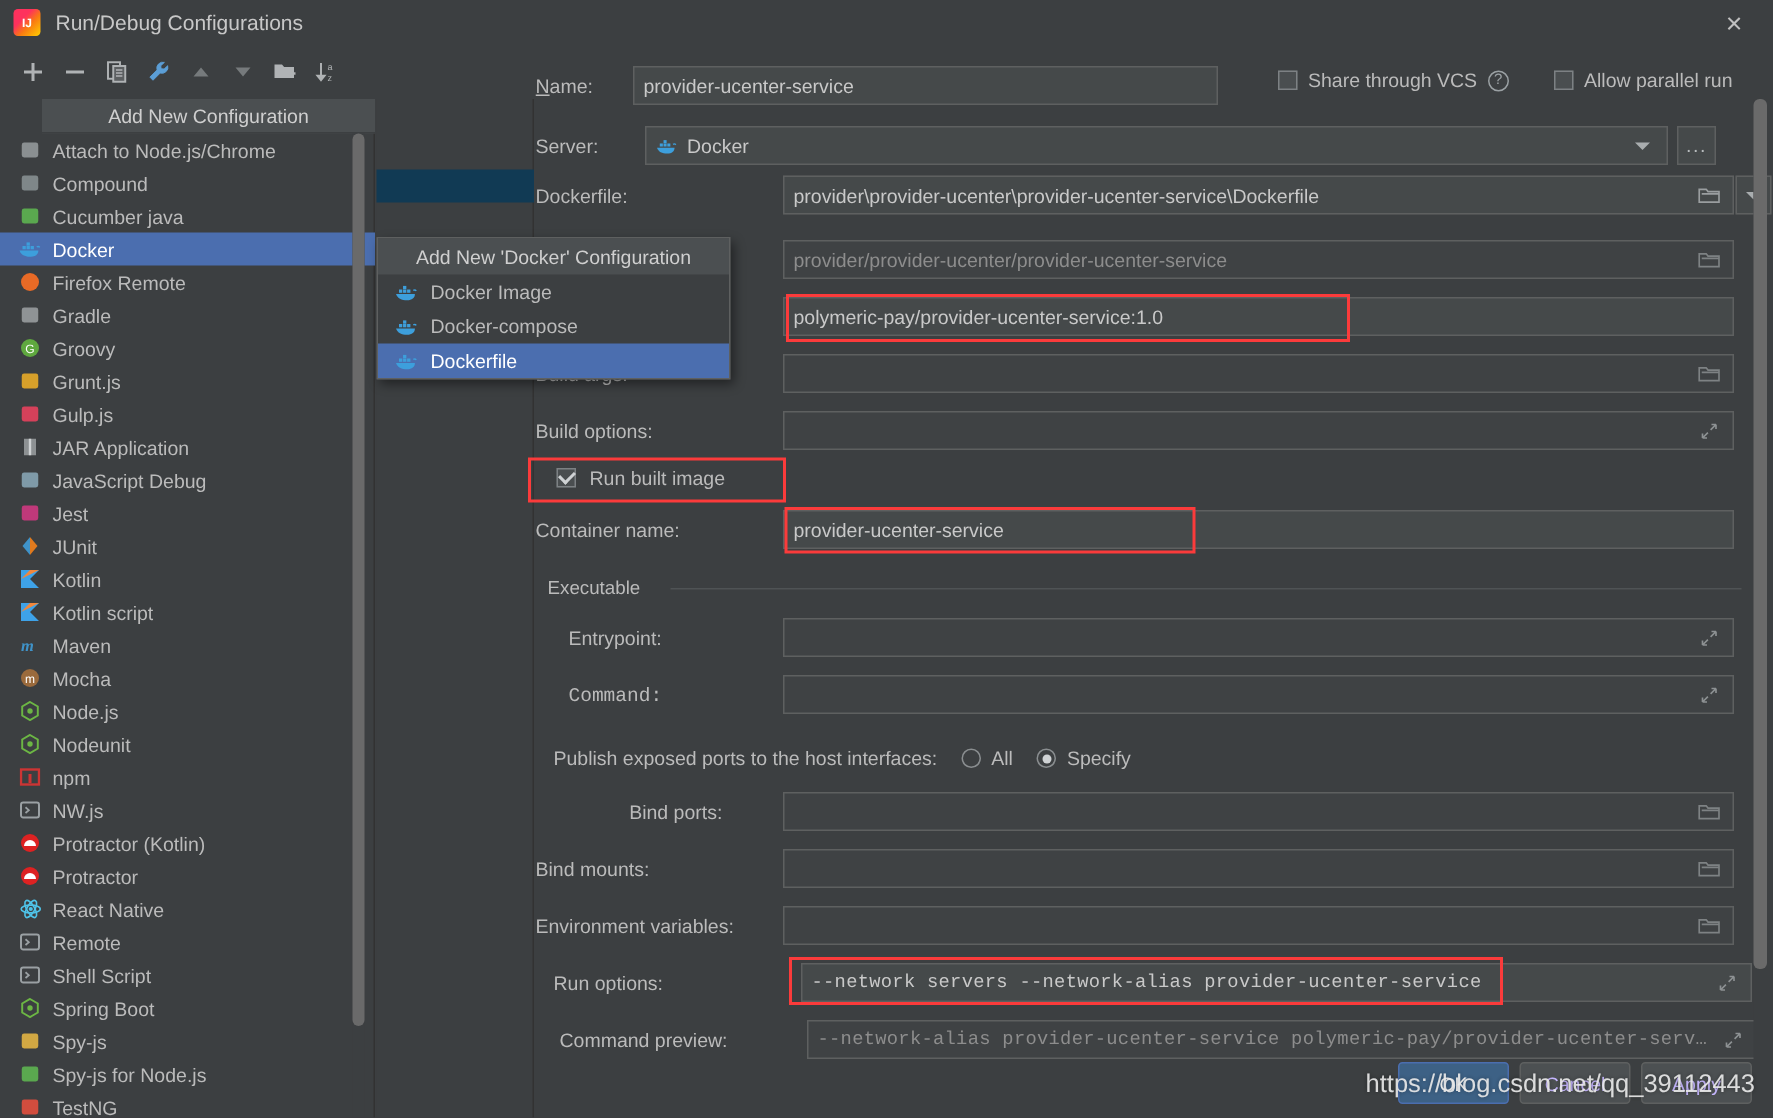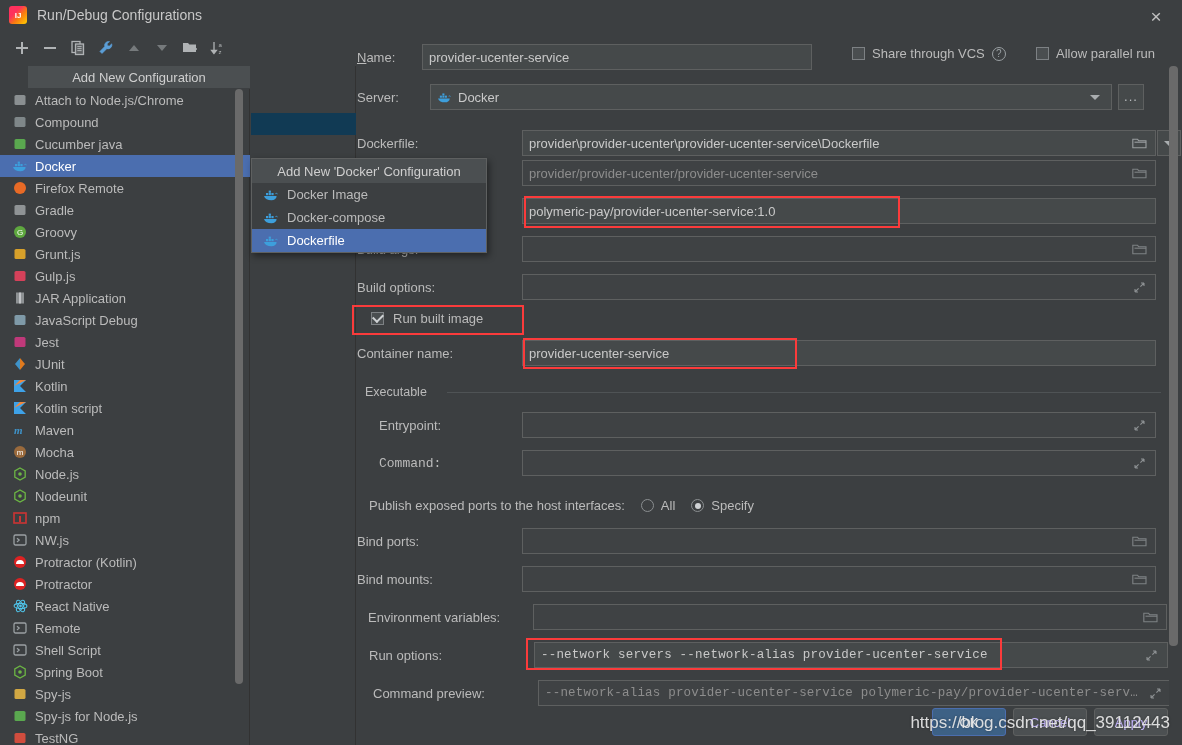--- a/index.html
+++ b/index.html
@@ -604,21 +604,21 @@
           <svg width="10" height="7" viewBox="0 0 10 7">
               <path d="M0 1h10L5 6z" fill="#a9adaf"></path>
             </svg>
         </div>
       </div>
       <div class="sepbtn" style="margin-left:6px;">
         <span style="font-size:13px;letter-spacing:1px;color:#b8bcbe;line-height:6px;">...</span>
       </div>
     </div>
 
-    <div class="row" style="left:0px; top:100px;">
+    <div class="row" style="left:0px; top:87px;">
       <div class="lbl" style="width:165px;">Dockerfile:</div>
       <div class="field" style="width:634px;">
         <div class="txt">provider\provider-ucenter\provider-ucenter-service\Dockerfile</div>
         <div class="btn-folder">
           <svg width="15" height="13" viewBox="0 0 16 14">
               <path d="M.8 2.4h5l1.3 1.6H15v7.6H.8z" fill="none" stroke="#9a9ea0" stroke-width="1.2"></path>
               <path d="M2.6 5.6H15" stroke="#9a9ea0" stroke-width="1.2"></path>
             </svg>
         </div>
       </div>
@@ -721,21 +721,21 @@
         <span class="rdo"></span>
         <span class="lbl">All</span>
       </span>
       <span style="display:flex;align-items:center;gap:7px;margin-left:16px;">
         <span class="rdo checked"></span>
         <span class="lbl">Specify</span>
       </span>
     </div>
 
     <div class="row" style="left:0px; top:498px;">
-      <div class="lbl" style="width:165px;">Bind ports:</div>
+      <div class="lbl" style="width:165px;padding-left:22px;text-align:center;">Bind ports:</div>
       <div class="field ro" style="width:634px;">
         <div class="txt"></div>
         <div class="btn-folder">
           <svg width="15" height="13" viewBox="0 0 16 14">
               <path d="M.8 2.4h5l1.3 1.6H15v7.6H.8z" fill="none" stroke="#7e8284" stroke-width="1.2"></path>
               <path d="M2.6 5.6H15" stroke="#7e8284" stroke-width="1.2"></path>
             </svg>
         </div>
       </div>
     </div>
@@ -746,21 +746,21 @@
         <div class="txt"></div>
         <div class="btn-folder">
           <svg width="15" height="13" viewBox="0 0 16 14">
               <path d="M.8 2.4h5l1.3 1.6H15v7.6H.8z" fill="none" stroke="#7e8284" stroke-width="1.2"></path>
               <path d="M2.6 5.6H15" stroke="#7e8284" stroke-width="1.2"></path>
             </svg>
         </div>
       </div>
     </div>
 
-    <div class="row" style="left:0px; top:574px;padding-left:11px;">
+    <div class="row" style="left:0px; top:574px;">
       <div class="lbl" style="width:165px;">Environment variables:</div>
       <div class="field ro" style="width:634px;">
         <div class="txt"></div>
         <div class="btn-folder">
           <svg width="15" height="13" viewBox="0 0 16 14">
               <path d="M.8 2.4h5l1.3 1.6H15v7.6H.8z" fill="none" stroke="#7e8284" stroke-width="1.2"></path>
               <path d="M2.6 5.6H15" stroke="#7e8284" stroke-width="1.2"></path>
             </svg>
         </div>
       </div>

